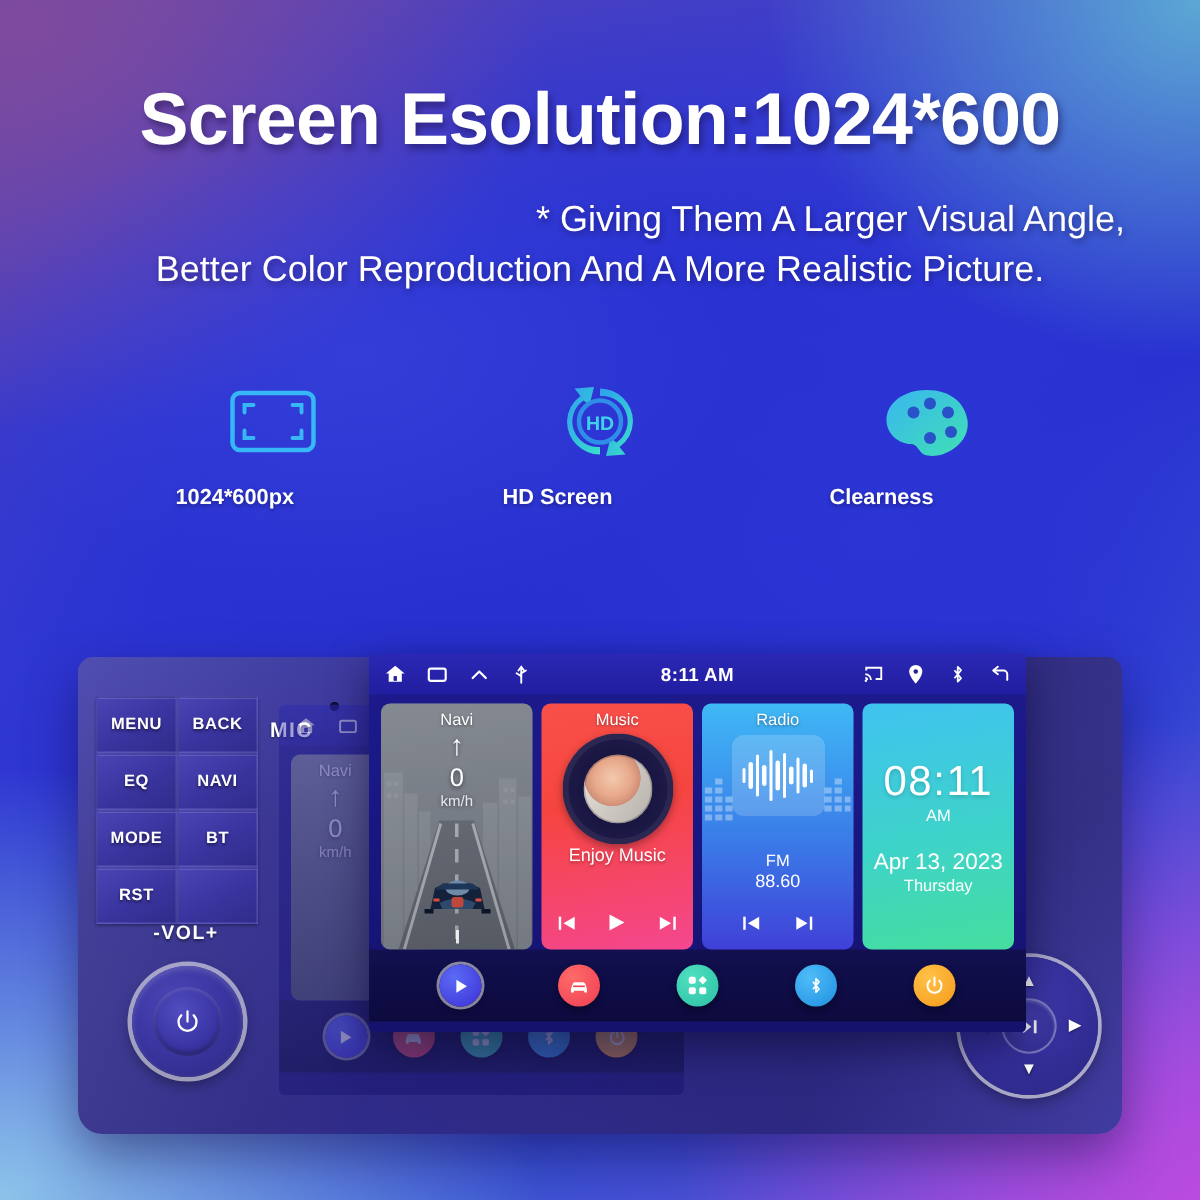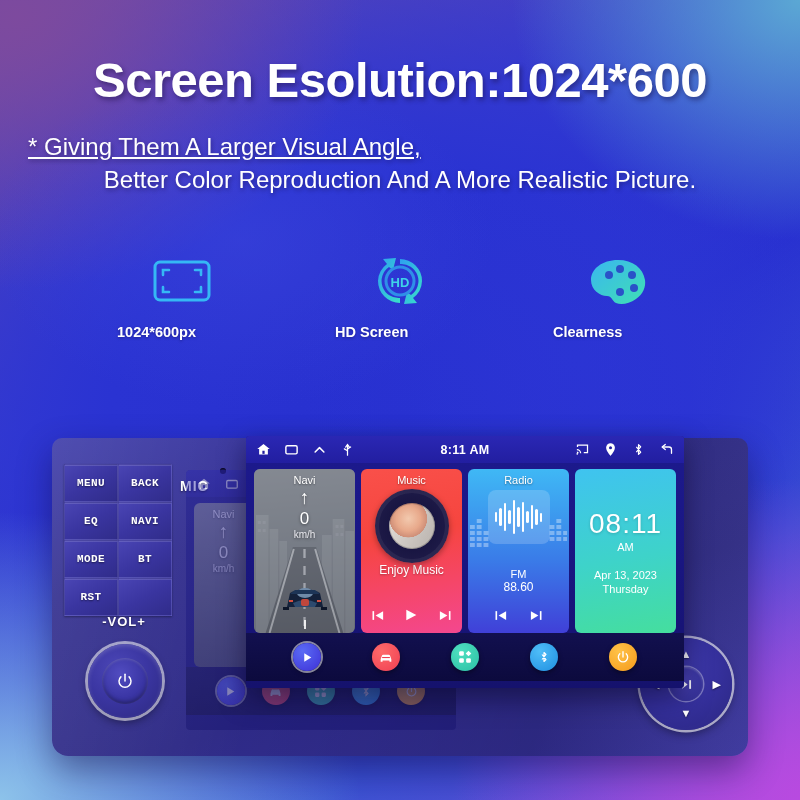--- a/index.html
+++ b/index.html
@@ -35,21 +35,21 @@
     text-shadow:2px 3px 5px rgba(20,10,60,.45);
     font-family:"Liberation Sans", sans-serif;
     white-space:nowrap;
   }
   .sub { margin-top:22px; padding:0 28px; }
   .sub-line {
     font-size:24px; color:#ffffff; line-height:1.38; font-weight:500;
     text-shadow:1px 2px 4px rgba(20,10,60,.45);
     white-space:nowrap;
   }
-  .sub-line.l1 { text-align:left; padding-right:22px;text-decoration:underline; }
+  .sub-line.l1 { text-align:right; padding-right:22px; }
   .sub-line.l2 { text-align:center; }
 
   
   .features {
     position:absolute; z-index:4; top:250px; left:50%; transform:translateX(-50%);
     display:flex; gap:88px; align-items:flex-start;
   }
   .feat { width:130px; text-align:left; }
   .feat-ico { height:62px; display:flex; align-items:center; justify-content:center; }
   .feat-lbl {
@@ -65,21 +65,21 @@
     box-shadow:0 14px 34px rgba(15,8,60,.45);
   }
   .unit-sheen {
     position:absolute; inset:0; border-radius:10px 10px 16px 16px;
     background:linear-gradient(105deg, rgba(255,255,255,.10) 0%, rgba(255,255,255,0) 35%,
                 rgba(0,0,0,.12) 72%, rgba(255,255,255,.06) 100%);
     pointer-events:none;
   }
 
   
-  .btn-col { position:absolute; display:flex; flex-wrap:wrap; width:108px;font-family:Liberation Mono, monospace; }
+  .btn-col { position:absolute; display:flex; flex-wrap:wrap; width:108px; }
   .btn-col.left { left:12px; top:26px; }
   .hwbtn {
     width:54px; height:38px; display:flex; align-items:center; justify-content:center;
     background:linear-gradient(150deg,#4a45b4 0%, #3a35a0 50%, #302c8a 100%);
     border:1px solid rgba(255,255,255,.10);
     color:#fff; font-size:11px; font-weight:bold; letter-spacing:.4px;
     text-shadow:0 1px 2px rgba(0,0,0,.5);
     box-shadow:inset 0 1px 0 rgba(255,255,255,.14), 0 1px 2px rgba(0,0,0,.35);
   }
   .hwbtn.blank { color:transparent; }
@@ -204,21 +204,21 @@
   .rad-n { text-align:center; font-size:12px; color:#fff; }
   .rctrl { margin-top:auto; display:flex; justify-content:space-around;
            padding:0 14px 7px; color:#fff; font-size:13px; }
 
   
   .t-clock { background:linear-gradient(170deg,#3fc3f0 0%, #3ed3c9 55%, #45de9e 100%);
              align-items:center; justify-content:center; }
   .ck-time { font-size:28px; color:#fff; font-weight:400; letter-spacing:1px;
              text-shadow:0 1px 3px rgba(0,0,0,.18); }
   .ck-ampm { font-size:11px; color:#fff; margin-top:1px; }
-  .ck-date { font-size:11px; color:#fff; margin-top:16px; }
+  .ck-date { font-size:15px; color:#fff; margin-top:16px; }
   .ck-day  { font-size:11px; color:#fff; margin-top:2px; }
 
   
   .dock { height:48px; display:flex; align-items:center; justify-content:space-around;
           padding:0 22px; background:linear-gradient(180deg,#12104f 0%,#0c0a3d 100%); }
   .dock-btn { width:28px; height:28px; border-radius:50%; display:flex;
               align-items:center; justify-content:center; color:#fff; font-size:13px;
               box-shadow:0 2px 5px rgba(0,0,0,.4); }
   .d-play { background:radial-gradient(circle at 35% 30%, #5a6bf5, #3d2fd6);
             box-shadow:0 0 0 2px rgba(255,255,255,.5), 0 2px 5px rgba(0,0,0,.4); }

